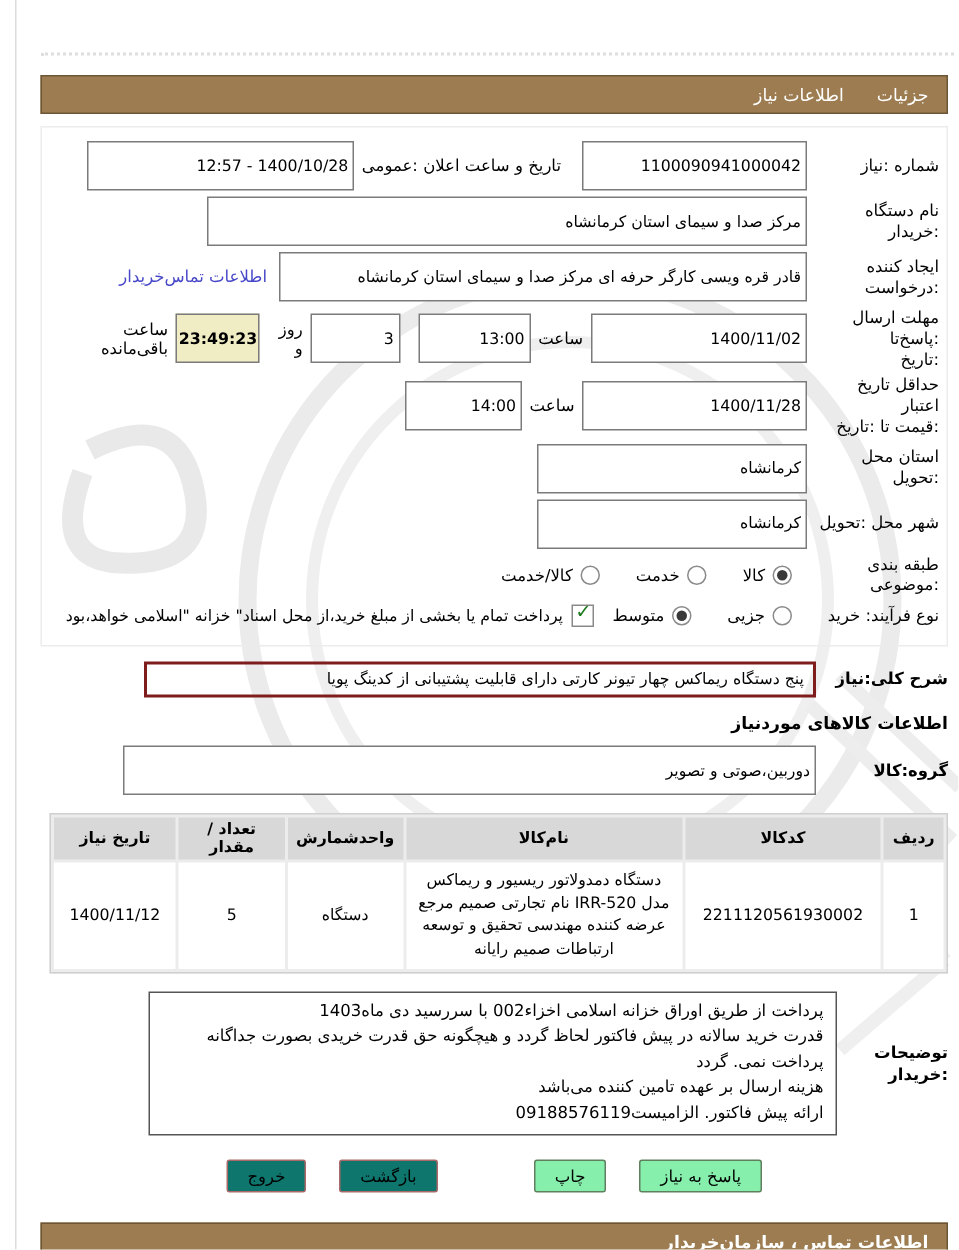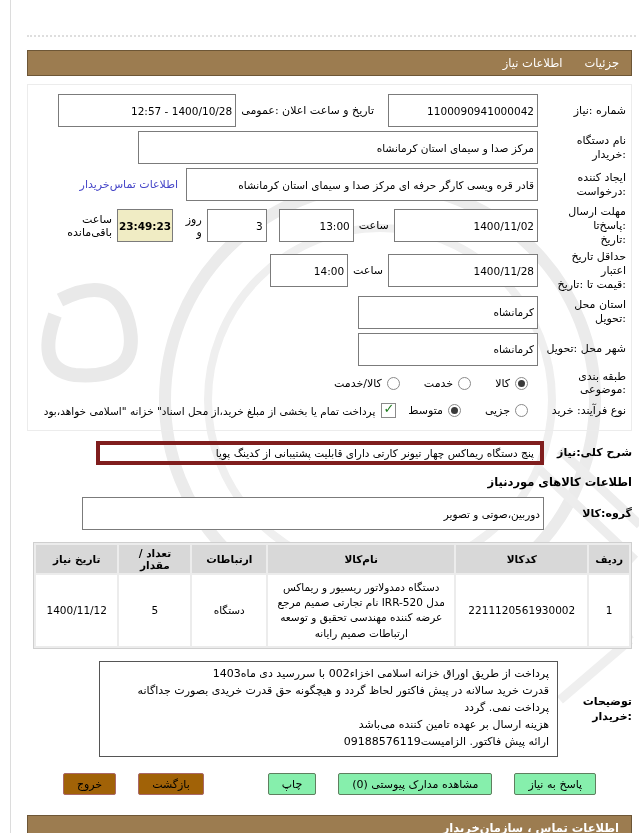--- a/index.html
+++ b/index.html
@@ -26,37 +26,37 @@
   .radio{width:11px;height:11px;border:1px solid #8a8a8a;border-radius:50%;background:#fff;
          position:relative;flex:none;margin-left:5px;margin-right:10px;}
   .radio.checked::after{content:"";position:absolute;inset:2px;border-radius:50%;background:#3a3a3a;}
   .opt{display:flex;align-items:center;}
   .cb{width:13px;height:13px;border:1px solid #8a8a8a;background:#fff;position:relative;flex:none;
       margin-left:6px;margin-right:12px;}
   .cb.checked::after{content:"\2713";position:absolute;top:-3px;right:1px;color:#1c7a1c;
       font-weight:bold;font-size:13px;}
   .small{font-size:10.5px;}
   .descrow{display:flex;align-items:center;margin-top:10px;}
-  .descbox{width:448px;border:4px solid #7f1d1d;min-height:24px;display:flex;align-items:center;
+  .descbox{width:448px;border:2px solid #7f1d1d;min-height:24px;display:flex;align-items:center;
            padding:2px 6px;box-sizing:border-box;font-size:10.5px;}
   .h-bold{font-weight:bold;margin:10px 0 8px;font-size:11.5px;}
   .groupbox{width:462px;}
   table.goods{width:599px;border:1px solid #cfcfcf;border-collapse:separate;border-spacing:2px;
               background:#ececec;margin-top:12px;}
   table.goods th{background:#d8d8d8;font-weight:bold;font-size:10.5px;height:24px;padding:2px 3px;}
   table.goods td{background:#fff;text-align:center;font-size:10.5px;padding:5px 4px;vertical-align:middle;margin-left:46px;}
   td.namecell{line-height:1.45;}
   .notesrow{display:flex;align-items:center;margin-top:12px;}
   .noteslbl{width:70px;flex:none;font-weight:bold;white-space:pre-line;line-height:1.4;padding-left:4px;}
   .notesbox{flex:1;border:1px solid #555;min-height:70px;padding:3px 8px 6px;box-sizing:border-box;
             font-size:11px;line-height:1.55;margin-left:72px;}
   .btnrow{display:flex;justify-content:center;align-items:center;margin-top:16px;gap:22px;}
   .btn{height:20px;padding:0 13px;border:1px solid #5f7f5f;background:#86efac;display:flex;
        align-items:center;font-size:11px;border-radius:2px;cursor:pointer;white-space:nowrap;}
-  .btn.pink{background:#a16207;border-color:#aa6868;}
+  .btn.pink{background:#0f766e;border-color:#aa6868;}
   .btn.gapL{margin-left:42px;}
   .bar2{margin-top:20px;font-weight:bold;}
   .c-grid{display:grid;grid-template-columns:95px 245px 112px 1fr;row-gap:10px;margin-top:15px;
           align-items:center;}
   .c-lbl{font-weight:bold;font-size:15px;}
   .c-val{font-size:14px;padding-left:10px;padding-right:30px;}
   .span3{grid-column:2 / 5;}
 </style>
 </head>
 <body>
@@ -201,21 +201,21 @@
         <span>دوربین،صوتی و تصویر</span>
       </span>
   </div>
 
   <table class="goods">
     <thead>
       <tr>
         <th style="width:35px">ردیف</th>
         <th style="width:128px">کدکالا</th>
         <th style="width:208px">نام‌کالا</th>
-        <th style="width:72px">ارتباطات</th>
+        <th style="width:72px">واحدشمارش</th>
         <th style="width:72px">تعداد / مقدار</th>
         <th style="width:78px">تاریخ نیاز</th>
       </tr>
     </thead>
     <tbody>
       <tr>
         <td><span class="num">1</span></td>
         <td><span class="num">2211120561930002</span></td>
         <td class="namecell">دستگاه دمدولاتور ریسیور و ریماکس مدل IRR-520 نام تجارتی صمیم مرجع عرضه کننده مهندسی تحقیق و توسعه ارتباطات صمیم رایانه</td>
         <td>دستگاه</td>
@@ -231,21 +231,20 @@
     <div class="notesbox">
       <div>پرداخت از طریق اوراق خزانه اسلامی اخزاء002 با سررسید دی ماه1403</div>
       <div>قدرت خرید سالانه در پیش فاکتور لحاظ گردد و  هیچگونه حق قدرت خریدی  بصورت جداگانه پرداخت نمی. گردد</div>
       <div>هزینه ارسال بر عهده تامین کننده می‌باشد</div>
       <div>ارائه پیش فاکتور. الزامیست09188576119</div>
     </div>
   </div>
 
   <div class="btnrow">
     <span class="btn">پاسخ به نیاز</span>
-    <span class="btn">مشاهده مدارک پیوستی (0)</span>
     <span class="btn gapL">چاپ</span>
     <span class="btn pink">بازگشت</span>
     <span class="btn pink">خروج</span>
   </div>
 
   <div class="bar bar2">
     <span>اطلاعات  تماس ، سازمان‌خریدار</span>
   </div>
 
   <div class="c-grid">

